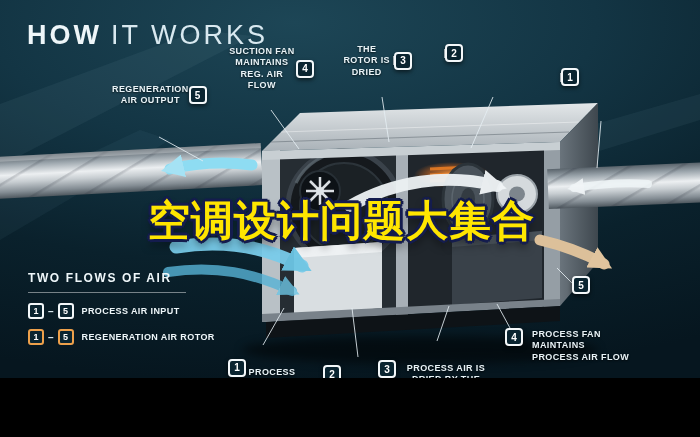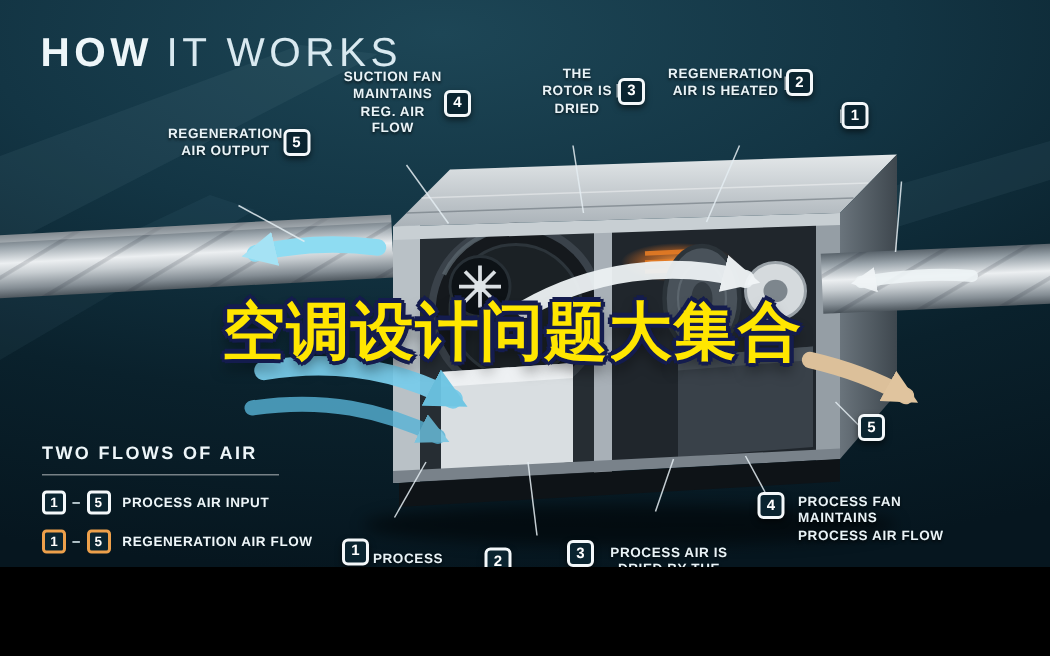--- a/index.html
+++ b/index.html
@@ -17,21 +17,21 @@
   .callout{position:absolute;z-index:5;display:flex;flex-direction:row;align-items:center;text-align:center}
   .callout.row{flex-direction:row;align-items:flex-start;text-align:left}
   .co-label{font-size:9px;font-weight:bold;letter-spacing:.4px;color:#e9f3f7;line-height:1.25;
     text-shadow:0 1px 2px rgba(0,0,0,.65)}
   .co-stem{width:1px;height:9px;background:rgba(238,246,250,.85);margin:2px 0}
   .co-badge{width:18px;height:18px;border-radius:4px;border:2px solid #f4f8fa;background:#0a2430;color:#fff;
     font-size:10px;font-weight:bold;display:flex;align-items:center;justify-content:center;
     box-shadow:0 2px 4px rgba(0,0,0,.55);flex:0 0 auto}
   .callout.up .co-label{margin-top:21px}
   .callout.row .co-label{margin-left:9px;margin-top:1px}
-  .legend{position:absolute;left:28px;top:295px;z-index:6;color:#eef6f9}
+  .legend{position:absolute;left:28px;top:271px;z-index:6;color:#eef6f9}
   .legend-title{font-size:12px;font-weight:bold;letter-spacing:1.6px}
   .legend-rule{width:158px;height:1px;background:rgba(255,255,255,.45);margin:7px 0 2px}
   .legend-row{display:flex;align-items:center;margin-top:10px}
   .badge-sm{width:16px;height:16px;border-radius:3px;border:2px solid #f4f8fa;background:#0a2430;color:#fff;
     font-size:9px;font-weight:bold;display:flex;align-items:center;justify-content:center;flex:0 0 auto}
   .legend-row .dash{margin:0 4px;font-size:10px;color:#dfeef4;font-weight:bold}
   .legend-row .legend-label{font-size:9px;font-weight:bold;letter-spacing:.4px;margin-left:8px}
   .legend-row.regen .badge-sm{border-color:#eda04b}
 </style>
 </head>
@@ -196,27 +196,26 @@
   <div class="callout down" style="left:112px;top:84px;width:86px">
     <div class="co-label">REGENERATION AIR OUTPUT</div>
     <div class="co-stem"></div>
     <div class="co-badge">5</div>
   </div>
   <div class="callout down" style="left:228px;top:46px;width:86px">
     <div class="co-label">SUCTION FAN MAINTAINS REG. AIR FLOW</div>
     <div class="co-stem"></div>
     <div class="co-badge">4</div>
   </div>
-  <div class="callout down" style="left:358px;top:44px;width:72px">
+  <div class="callout down" style="left:340px;top:44px;width:72px">
     <div class="co-label">THE ROTOR IS DRIED</div>
     <div class="co-stem"></div>
     <div class="co-badge">3</div>
   </div>
   <div class="callout down" style="left:444px;top:44px;width:98px">
-    <div class="co-label">REGENERATION AIR IS HEATED</div>
     <div class="co-stem"></div>
     <div class="co-badge">2</div>
   </div>
   <div class="callout down" style="left:560px;top:68px;width:82px">
     <div class="co-stem"></div>
     <div class="co-badge">1</div>
   </div>
 
   <div class="callout up" style="left:228px;top:346px;width:70px">
     <div class="co-badge">1</div>
@@ -244,17 +243,17 @@
     <div class="legend-row">
       <span class="badge-sm">1</span>
       <span class="dash">–</span>
       <span class="badge-sm">5</span>
       <span class="legend-label">PROCESS AIR INPUT</span>
     </div>
     <div class="legend-row regen">
       <span class="badge-sm">1</span>
       <span class="dash">–</span>
       <span class="badge-sm">5</span>
-      <span class="legend-label">REGENERATION AIR FLOW</span>
+      <span class="legend-label">REGENERATION AIR ROTOR</span>
     </div>
   </div>
 
 </div>
 
 </body></html>

